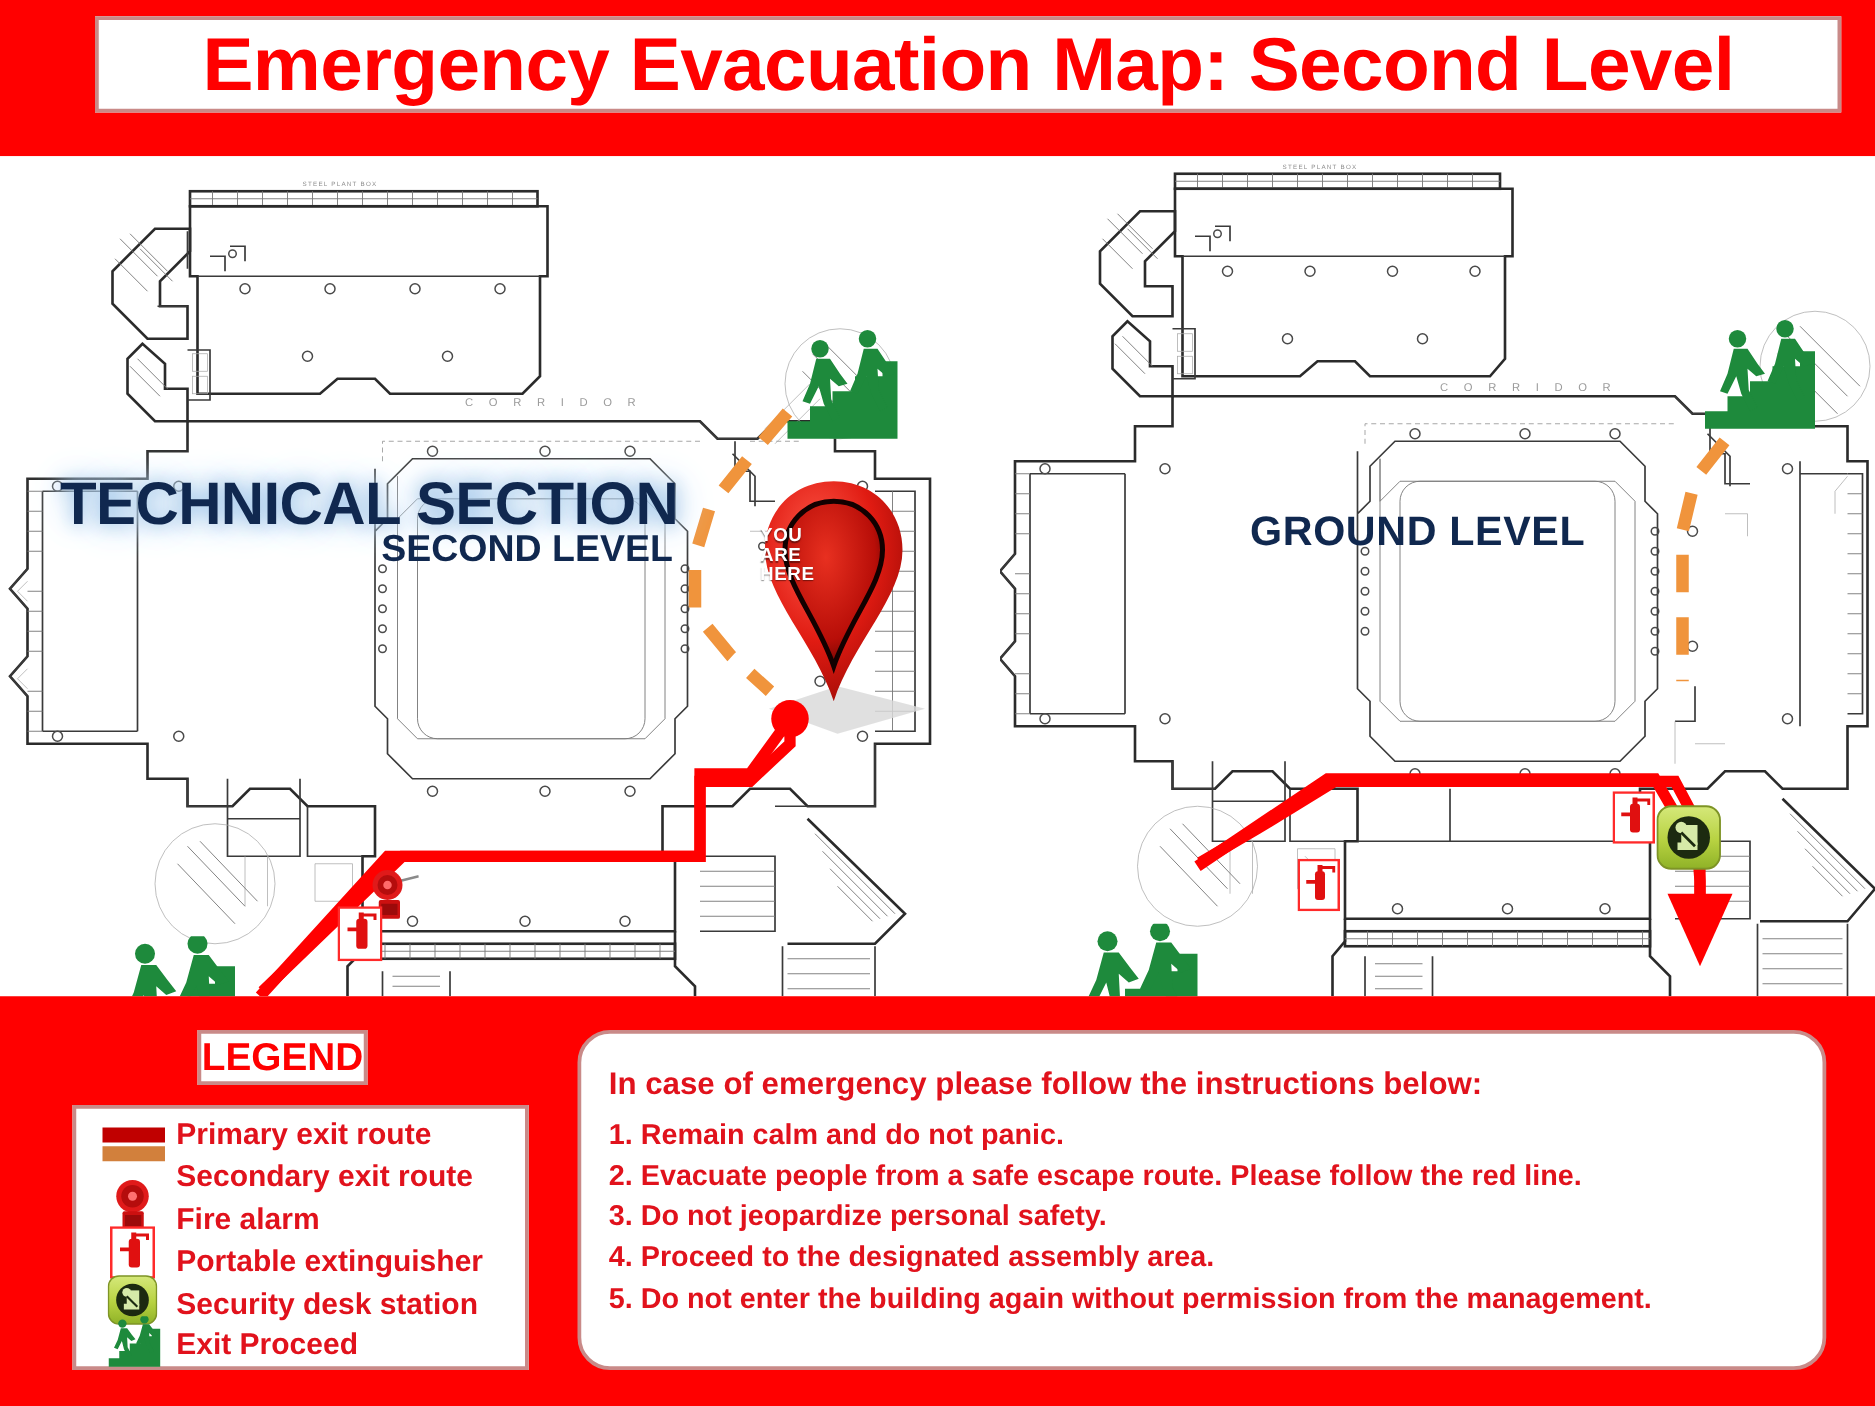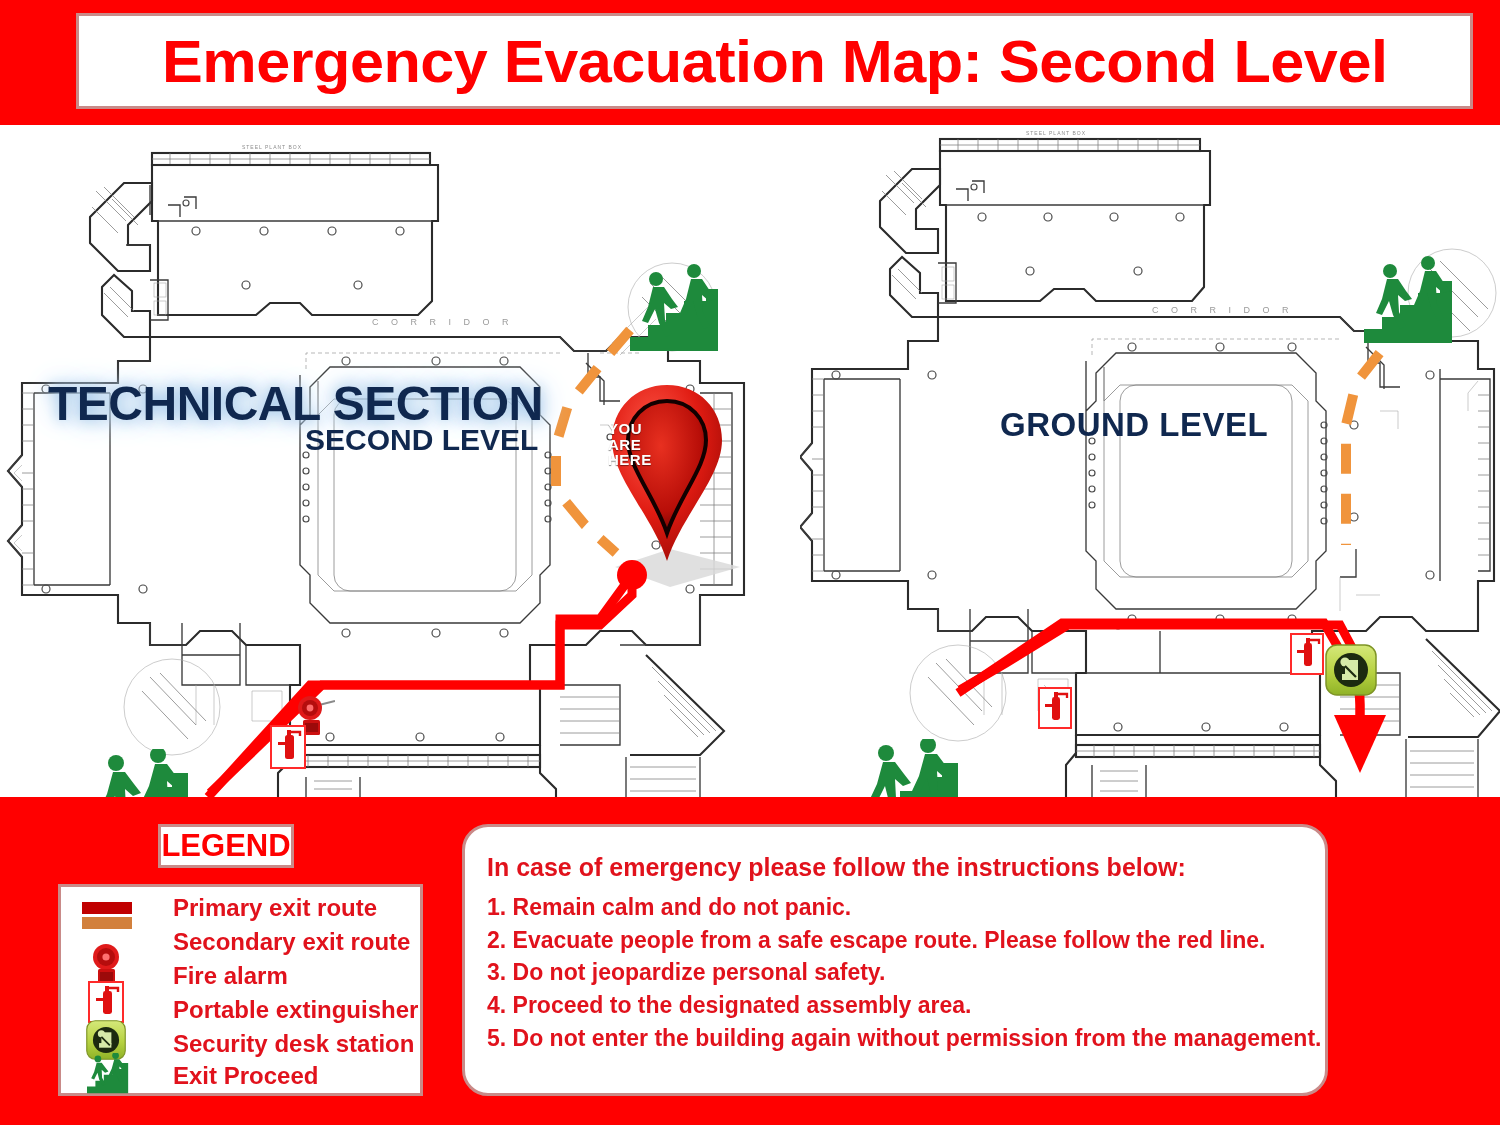--- a/index.html
+++ b/index.html
@@ -2,21 +2,21 @@
 <html><head>
 <meta charset="utf-8">
 <style>
   html,body{margin:0;padding:0;background:#fff;}
   body{width:1500px;height:1125px;overflow:hidden;font-family:"Liberation Sans",sans-serif;}
 
   #root{position:relative;width:1500px;height:1125px;background:#ffffff;}
 
   
   .header-band{position:absolute;left:0;top:0;width:1500px;height:125px;background:#FF0000;}
-  .title-box{position:absolute;left:76px;top:13px;width:1397px;height:96px;background:#ffffff;
+  .title-box{position:absolute;left:76px;top:13px;width:1397px;height:77px;background:#ffffff;
              border:3px solid #C98A88;box-sizing:border-box;display:flex;align-items:center;justify-content:center;}
   .title-text{color:#FF0000;font-weight:bold;font-size:60px;letter-spacing:-0.5px;
               transform:scaleX(1.02);white-space:nowrap;font-family:"Liberation Sans",sans-serif;}
 
   
   .map-area{position:absolute;left:0;top:125px;width:1500px;height:672px;background:#ffffff;overflow:hidden;}
   .plan{position:absolute;top:0;height:568px;}
   .plan-left{left:0;width:760px;}
   .plan-right{left:800px;width:700px;}
   .plan svg{display:block;}
@@ -65,29 +65,29 @@
   .bottom-band{position:absolute;left:0;top:797px;width:1500px;height:328px;background:#FF0000;}
 
   .legend-title-box{position:absolute;left:142px;top:824px;width:136px;height:44px;background:#ffffff;
                     border:3px solid #C98A88;box-sizing:border-box;
                     display:flex;align-items:center;justify-content:center;margin-left:16px;}
   .legend-title-box span{color:#FF0000;font-weight:bold;font-size:31px;font-family:"Liberation Sans",sans-serif;}
 
   .legend-box{position:absolute;left:58px;top:884px;width:365px;height:212px;background:#ffffff;
               border:3px solid #C98A88;box-sizing:border-box;}
   .legend-list{position:relative;width:100%;height:100%;}
-  .legend-row{position:absolute;left:14px;display:flex;align-items:center;height:34px;gap:32px;}
+  .legend-row{position:absolute;left:14px;display:flex;align-items:center;height:34px;}
   .legend-ico{width:62px;height:34px;position:relative;flex:0 0 62px;}
   .legend-label{color:#E1121C;font-weight:bold;font-size:24px;white-space:nowrap;
                 font-family:"Liberation Sans",sans-serif;margin-left:4px;}
   .sw{position:absolute;left:7px;top:11px;width:50px;height:12px;}
   .sw-primary{background:#C00000;}
   .sw-secondary{background:#D2803C;}
 
-  .instr-box{position:absolute;left:462px;top:824px;width:866px;height:272px;background:#ffffff;
+  .instr-box{position:absolute;left:462px;top:824px;width:999px;height:272px;background:#ffffff;
              border:3px solid #C98A88;border-radius:26px;box-sizing:border-box;padding:26px 22px 0 22px;}
   .instr-head{color:#E1121C;font-weight:bold;font-size:25px;margin-bottom:9px;
               font-family:"Liberation Sans",sans-serif;}
   .instr-item{color:#E1121C;font-weight:bold;font-size:23px;line-height:1.42;
               font-family:"Liberation Sans",sans-serif;white-space:nowrap;}
 </style>
 </head>
 <body>
 
 <div id="root">

